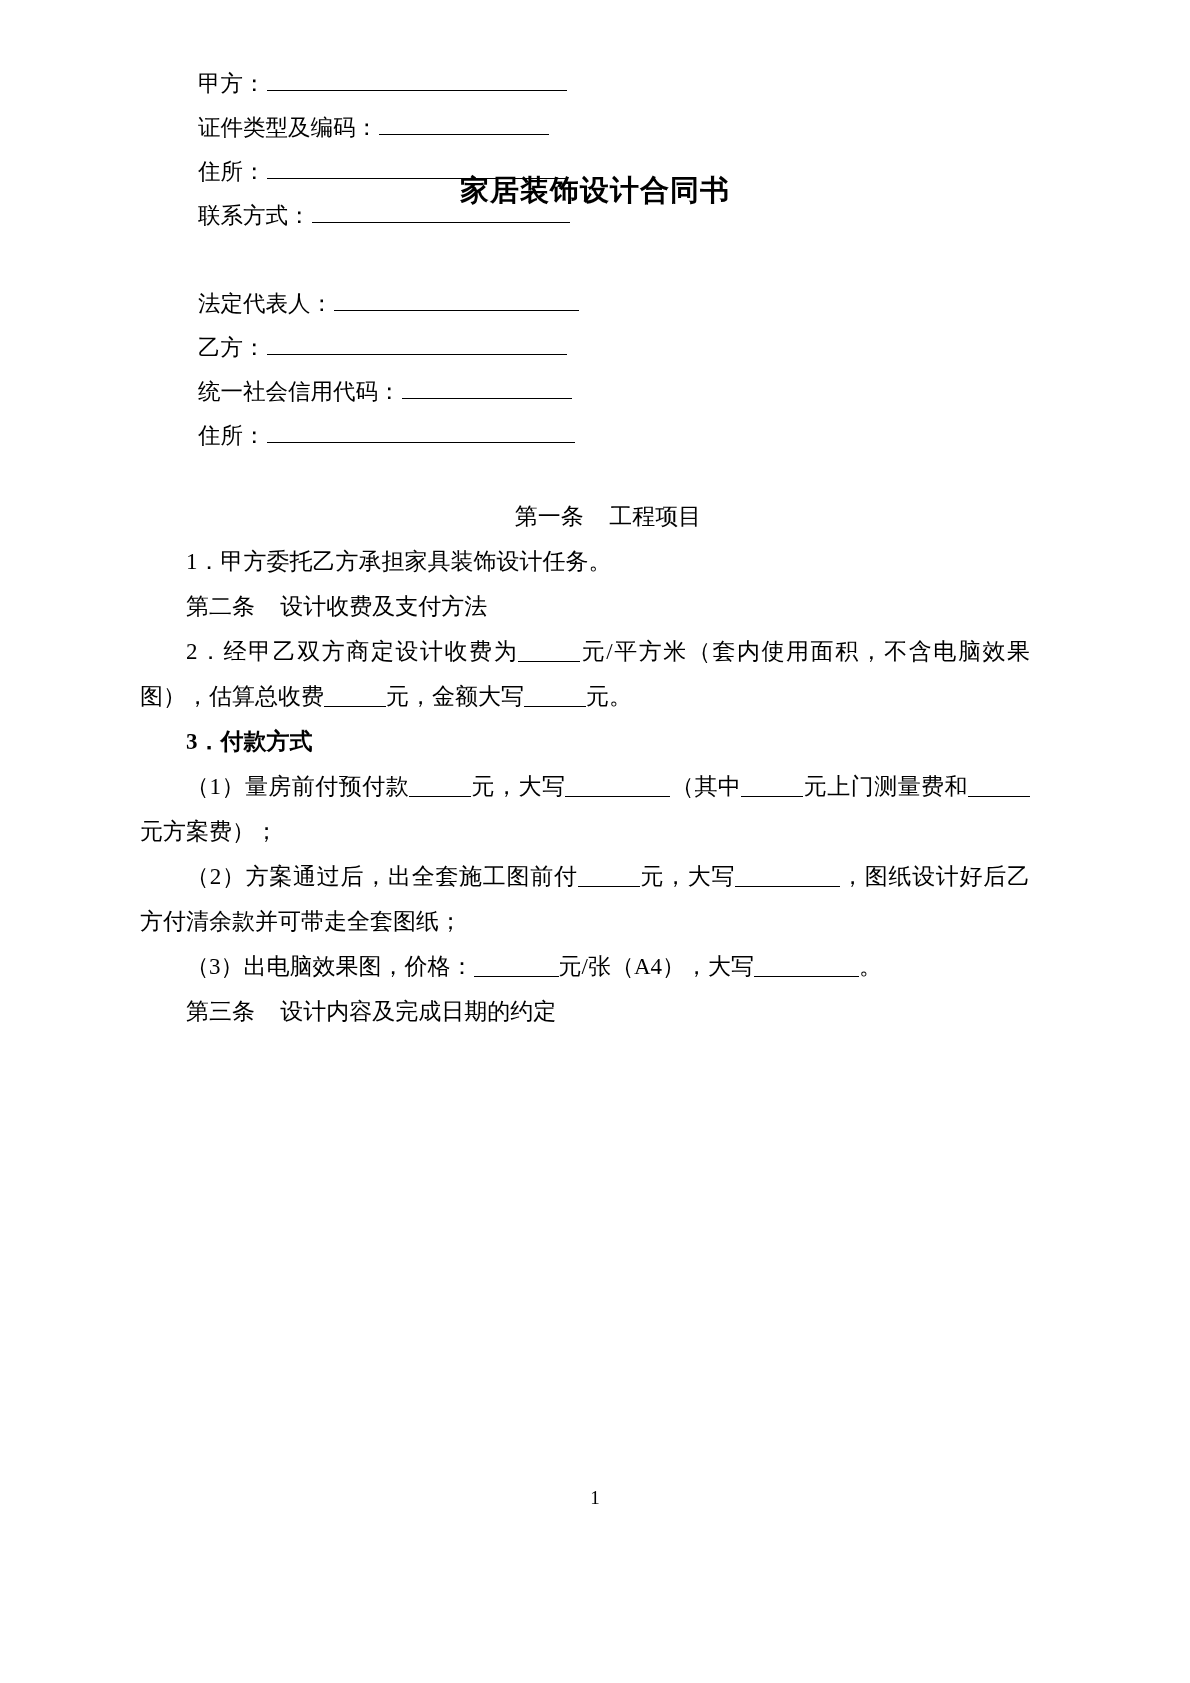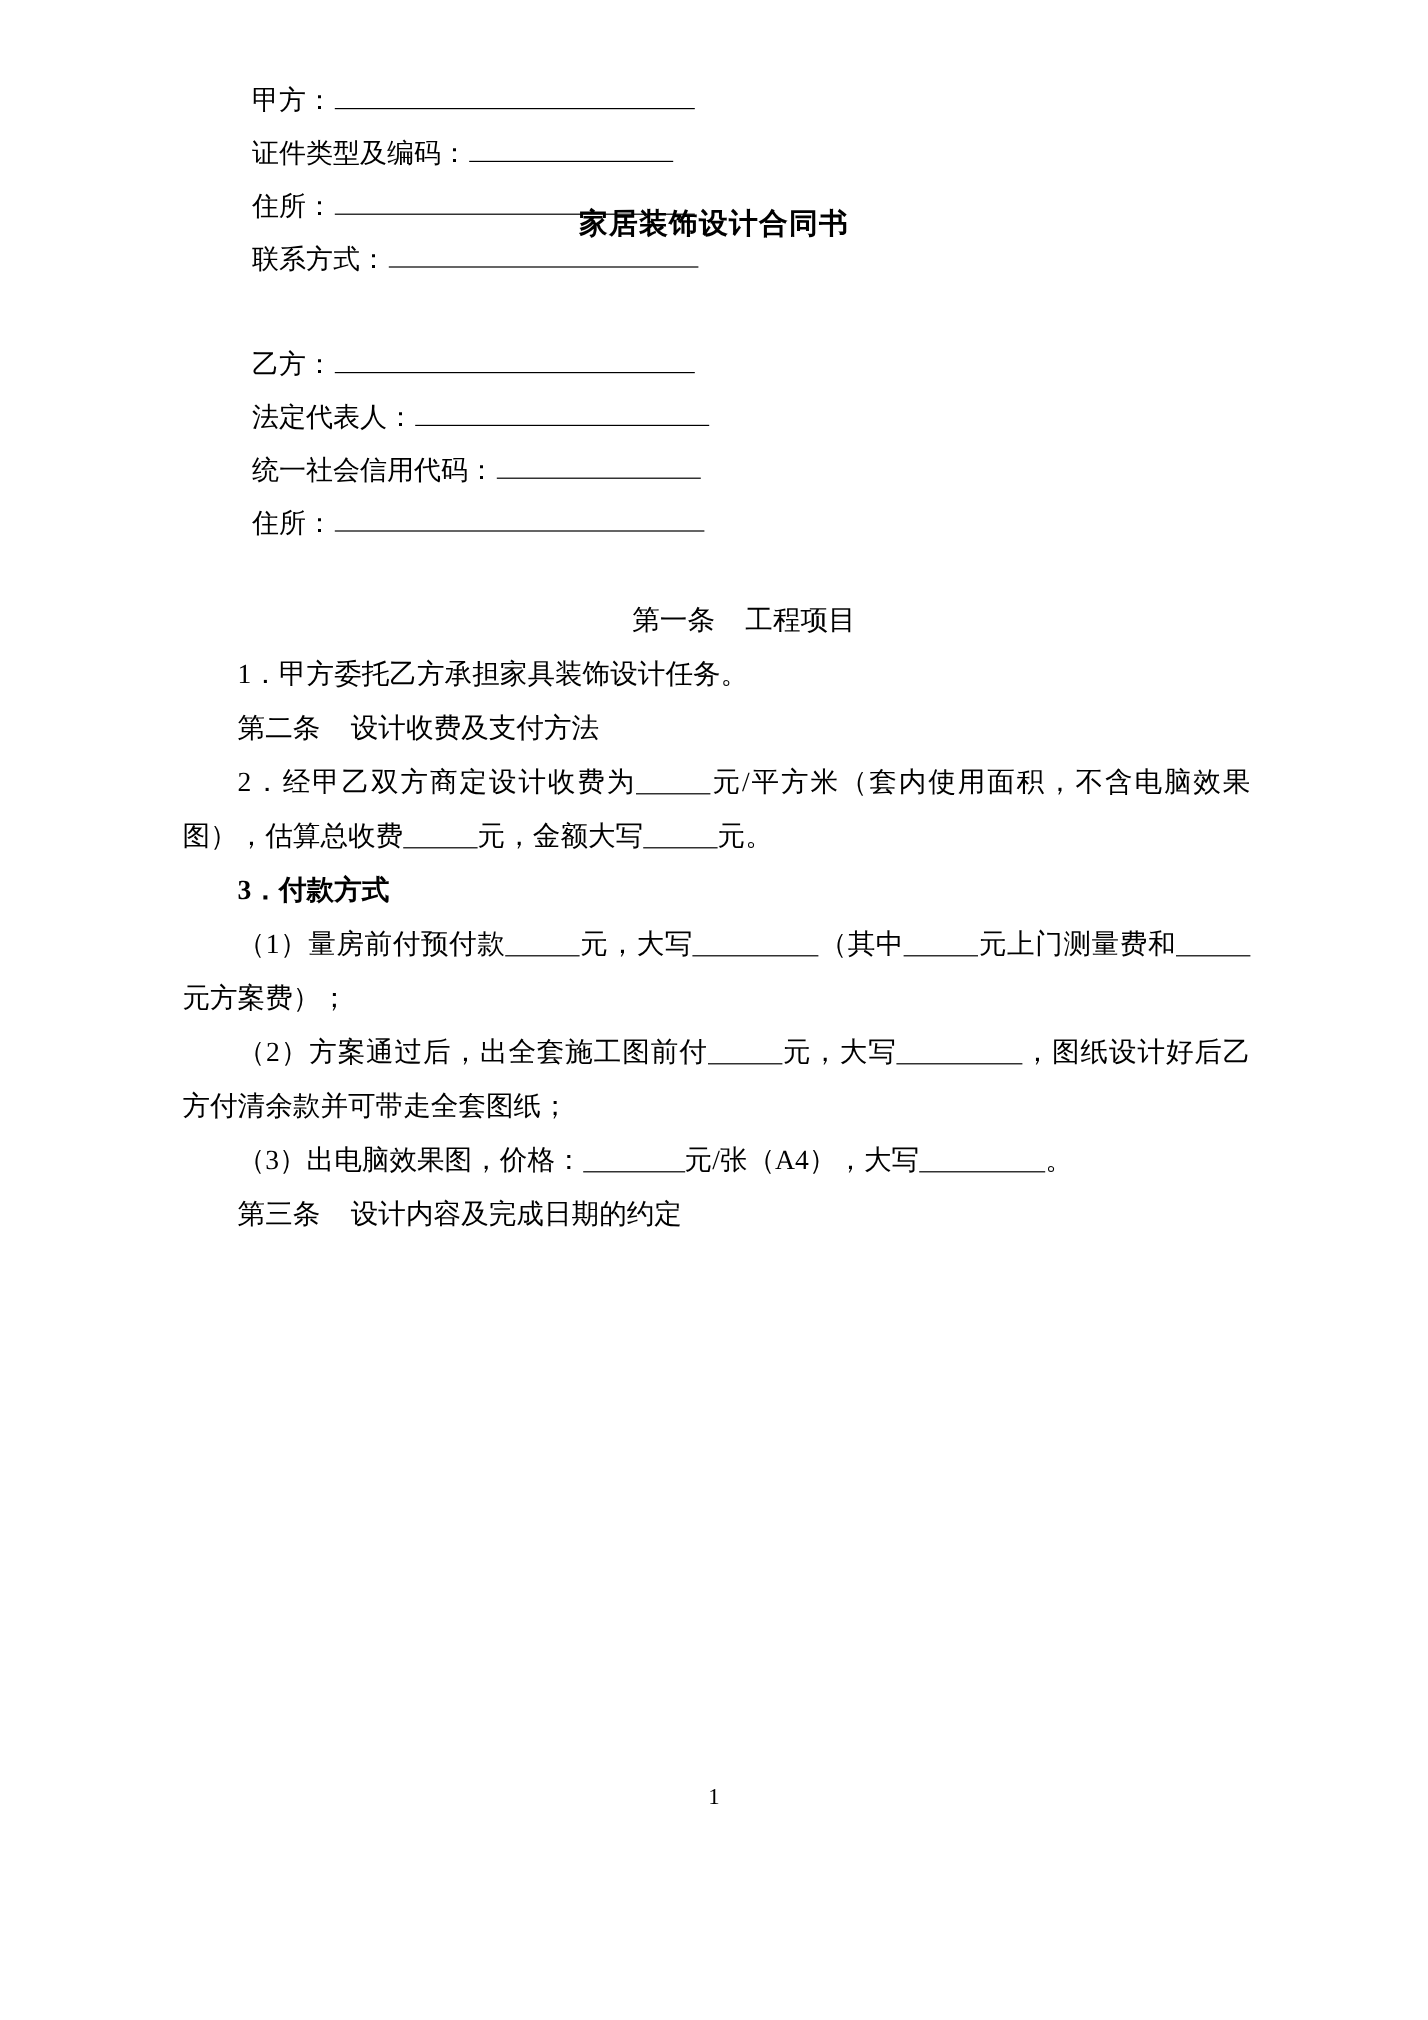--- a/index.html
+++ b/index.html
@@ -13,27 +13,27 @@
     height: 1683px;
     margin: 0 auto;
     background: #ffffff;
     font-family: "Liberation Serif", "DejaVu Serif", serif;
     color: #000000;
     overflow: hidden;
     box-sizing: border-box;
   }
   .doc-body {
     position: absolute;
-    left: 152px;
+    left: 140px;
     top: 0;
     width: 890px;
   }
   .doc-title {
     text-align: center;
-    font-size: 24px;
+    font-size: 29px;
     font-weight: bold;
     letter-spacing: 1px;
     margin-top: 172px;
     margin-bottom: 0;
     line-height: 1.3;
   }
   .party-block {
     margin-top: 62px;
   }
   .field-line {
@@ -137,24 +137,24 @@
       </div>
       <div class="field-line">
         <span class="field-label">联系方式：</span><span class="blank w-260"></span>
       </div>
     </div>
 
     <div class="gap-line"></div>
 
     <div class="party-block" style="margin-top:0">
       <div class="field-line">
-        <span class="field-label">乙方：</span><span class="blank w-300"></span>
+        <span class="field-label">法定代表人：</span><span class="blank w-245"></span>
       </div>
       <div class="field-line">
-        <span class="field-label">法定代表人：</span><span class="blank w-245"></span>
+        <span class="field-label">乙方：</span><span class="blank w-300"></span>
       </div>
       <div class="field-line">
         <span class="field-label">统一社会信用代码：</span><span class="blank w-170"></span>
       </div>
       <div class="field-line">
         <span class="field-label">住所：</span><span class="blank w-308"></span>
       </div>
     </div>
 
 

